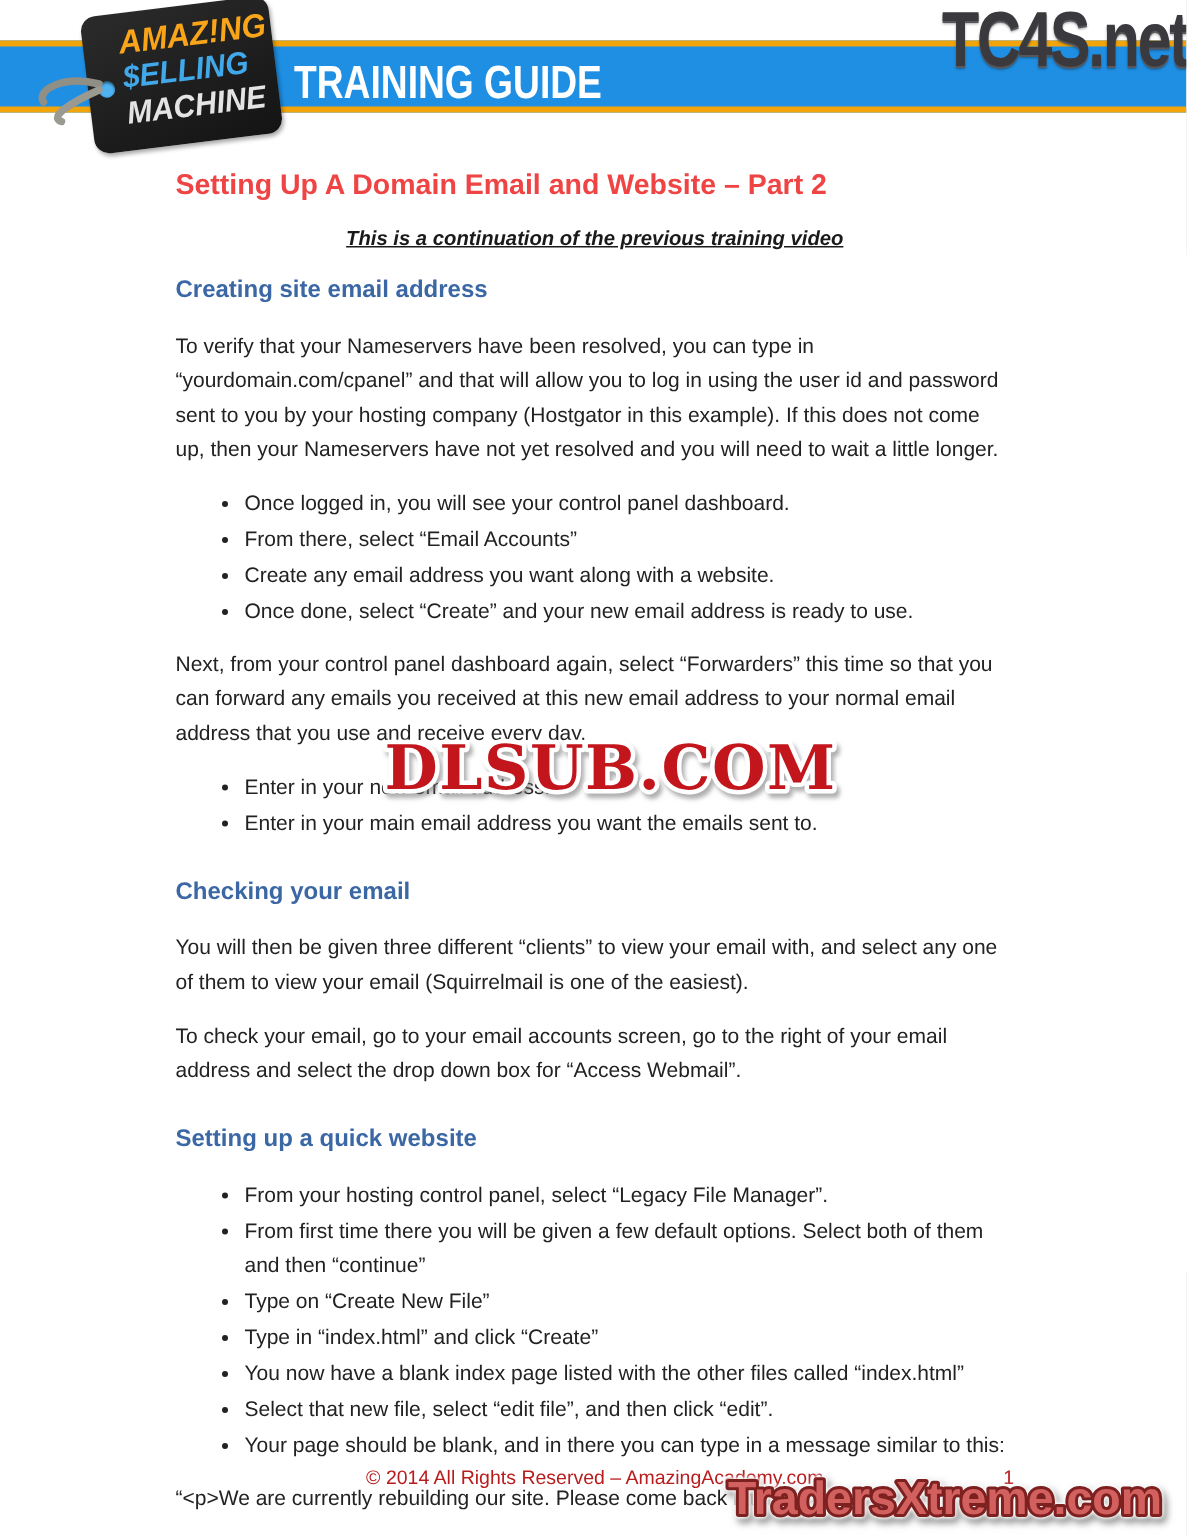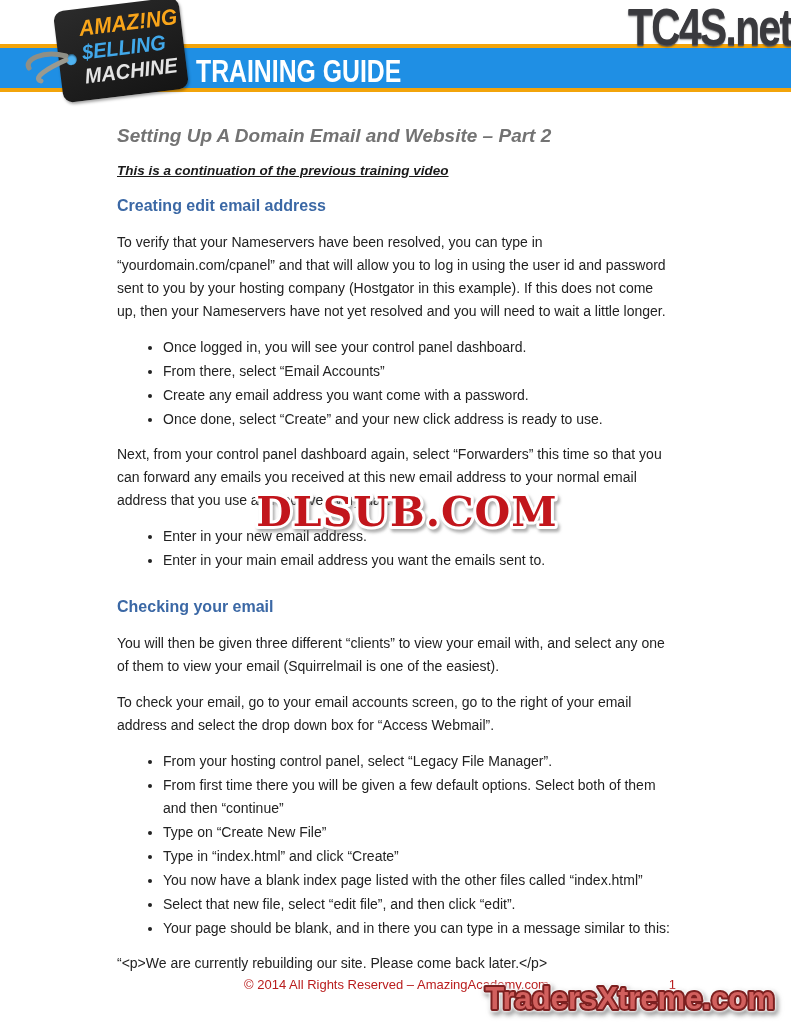--- a/index.html
+++ b/index.html
@@ -10,21 +10,21 @@
     height: 1024px;
     background: #ffffff;
     overflow: hidden;
     font-family: "Liberation Sans", sans-serif;
     color: #222222;
   }
 
   
   .banner {
     position: absolute;
-    top: 44px; left: 0; right: 0;
+    top: 27px; left: 0; right: 0;
     height: 48px;
     background: #1F8FE4;
     border-top: 4px solid #F2A40B;
     border-bottom: 4px solid #F2A40B;
     z-index: 1;
   }
   .banner-title {
     position: absolute;
     left: 196px; top: 0;
     height: 48px;
@@ -90,27 +90,26 @@
   .content {
     position: relative;
     padding: 104px 115px 0 117px;
     font-size: 14px;
     line-height: 23px;
     z-index: 2;
   }
   h1.doc-title {
     font-size: 19px;
     line-height: 24px;
-    color: #737373;
-    font-weight: bold;
-    margin: 20px 0 11px;
-    font-style: italic;
+    color: #ef4444;
+    font-weight: bold;
+    margin: 8px 0 11px;
   }
   .subtitle {
-    text-align: left;
+    text-align: center;
     font-size: 13.5px;
     font-weight: bold;
     font-style: italic;
     text-decoration: underline;
     margin: 0 0 20px;
     color: #1a1a1a;
   }
   h2.sec {
     font-size: 16px;
     line-height: 21px;
@@ -196,38 +195,39 @@
       <path d="M46 12 C 28 20, 12 30, 21 33" fill="none" stroke="#9A9A90" stroke-width="5" stroke-linecap="round"></path>
     </svg>
   </div>
 
   <div class="wm-tc4s">TC4S.net</div>
 
   <div class="content">
     <h1 class="doc-title">Setting Up A Domain Email and Website – Part 2</h1>
     <p class="subtitle">This is a continuation of the previous training video</p>
 
-    <h2 class="sec first">Creating edit email address</h2>
+    <h2 class="sec first">Creating site email address</h2>
     <p>To verify that your Nameservers have been resolved, you can type in “yourdomain.com/cpanel” and that will allow you to log in using the user id and password sent to you by your hosting company (Hostgator in this example).  If this does not come up, then your Nameservers have not yet resolved and you will need to wait a little longer.</p>
     <ul>
       <li>Once logged in, you will see your control panel dashboard.</li>
       <li>From there, select “Email Accounts”</li>
-      <li>Create any email address you want come with a password.</li>
-      <li>Once done, select “Create” and your new click address is ready to use.</li>
+      <li>Create any email address you want along with a website.</li>
+      <li>Once done, select “Create” and your new email address is ready to use.</li>
     </ul>
     <p>Next, from your control panel dashboard again, select “Forwarders” this time so that you can forward any emails you received at this new email address to your normal email address that you use and receive every day.</p>
     <ul>
       <li>Enter in your new email address.</li>
       <li>Enter in your main email address you want the emails sent to.</li>
     </ul>
 
     <h2 class="sec">Checking your email</h2>
     <p>You will then be given three different “clients” to view your email with, and select any one of them to view your email (Squirrelmail is one of the easiest).</p>
     <p>To check your email, go to your email accounts screen, go to the right of your email address and select the drop down box for “Access Webmail”.</p>
 
+    <h2 class="sec">Setting up a quick website</h2>
     <ul>
       <li>From your hosting control panel, select “Legacy File Manager”.</li>
       <li>From first time there you will be given a few default options. Select both of them and then “continue”</li>
       <li>Type on “Create New File”</li>
       <li>Type in “index.html” and click “Create”</li>
       <li>You now have a blank index page listed with the other files called “index.html”</li>
       <li>Select that new file, select “edit file”, and then click “edit”.</li>
       <li>Your page should be blank, and in there you can type in a message similar to this:</li>
     </ul>
     <p class="quote">“&lt;p&gt;We are currently rebuilding our site.  Please come back later.&lt;/p&gt;</p>

